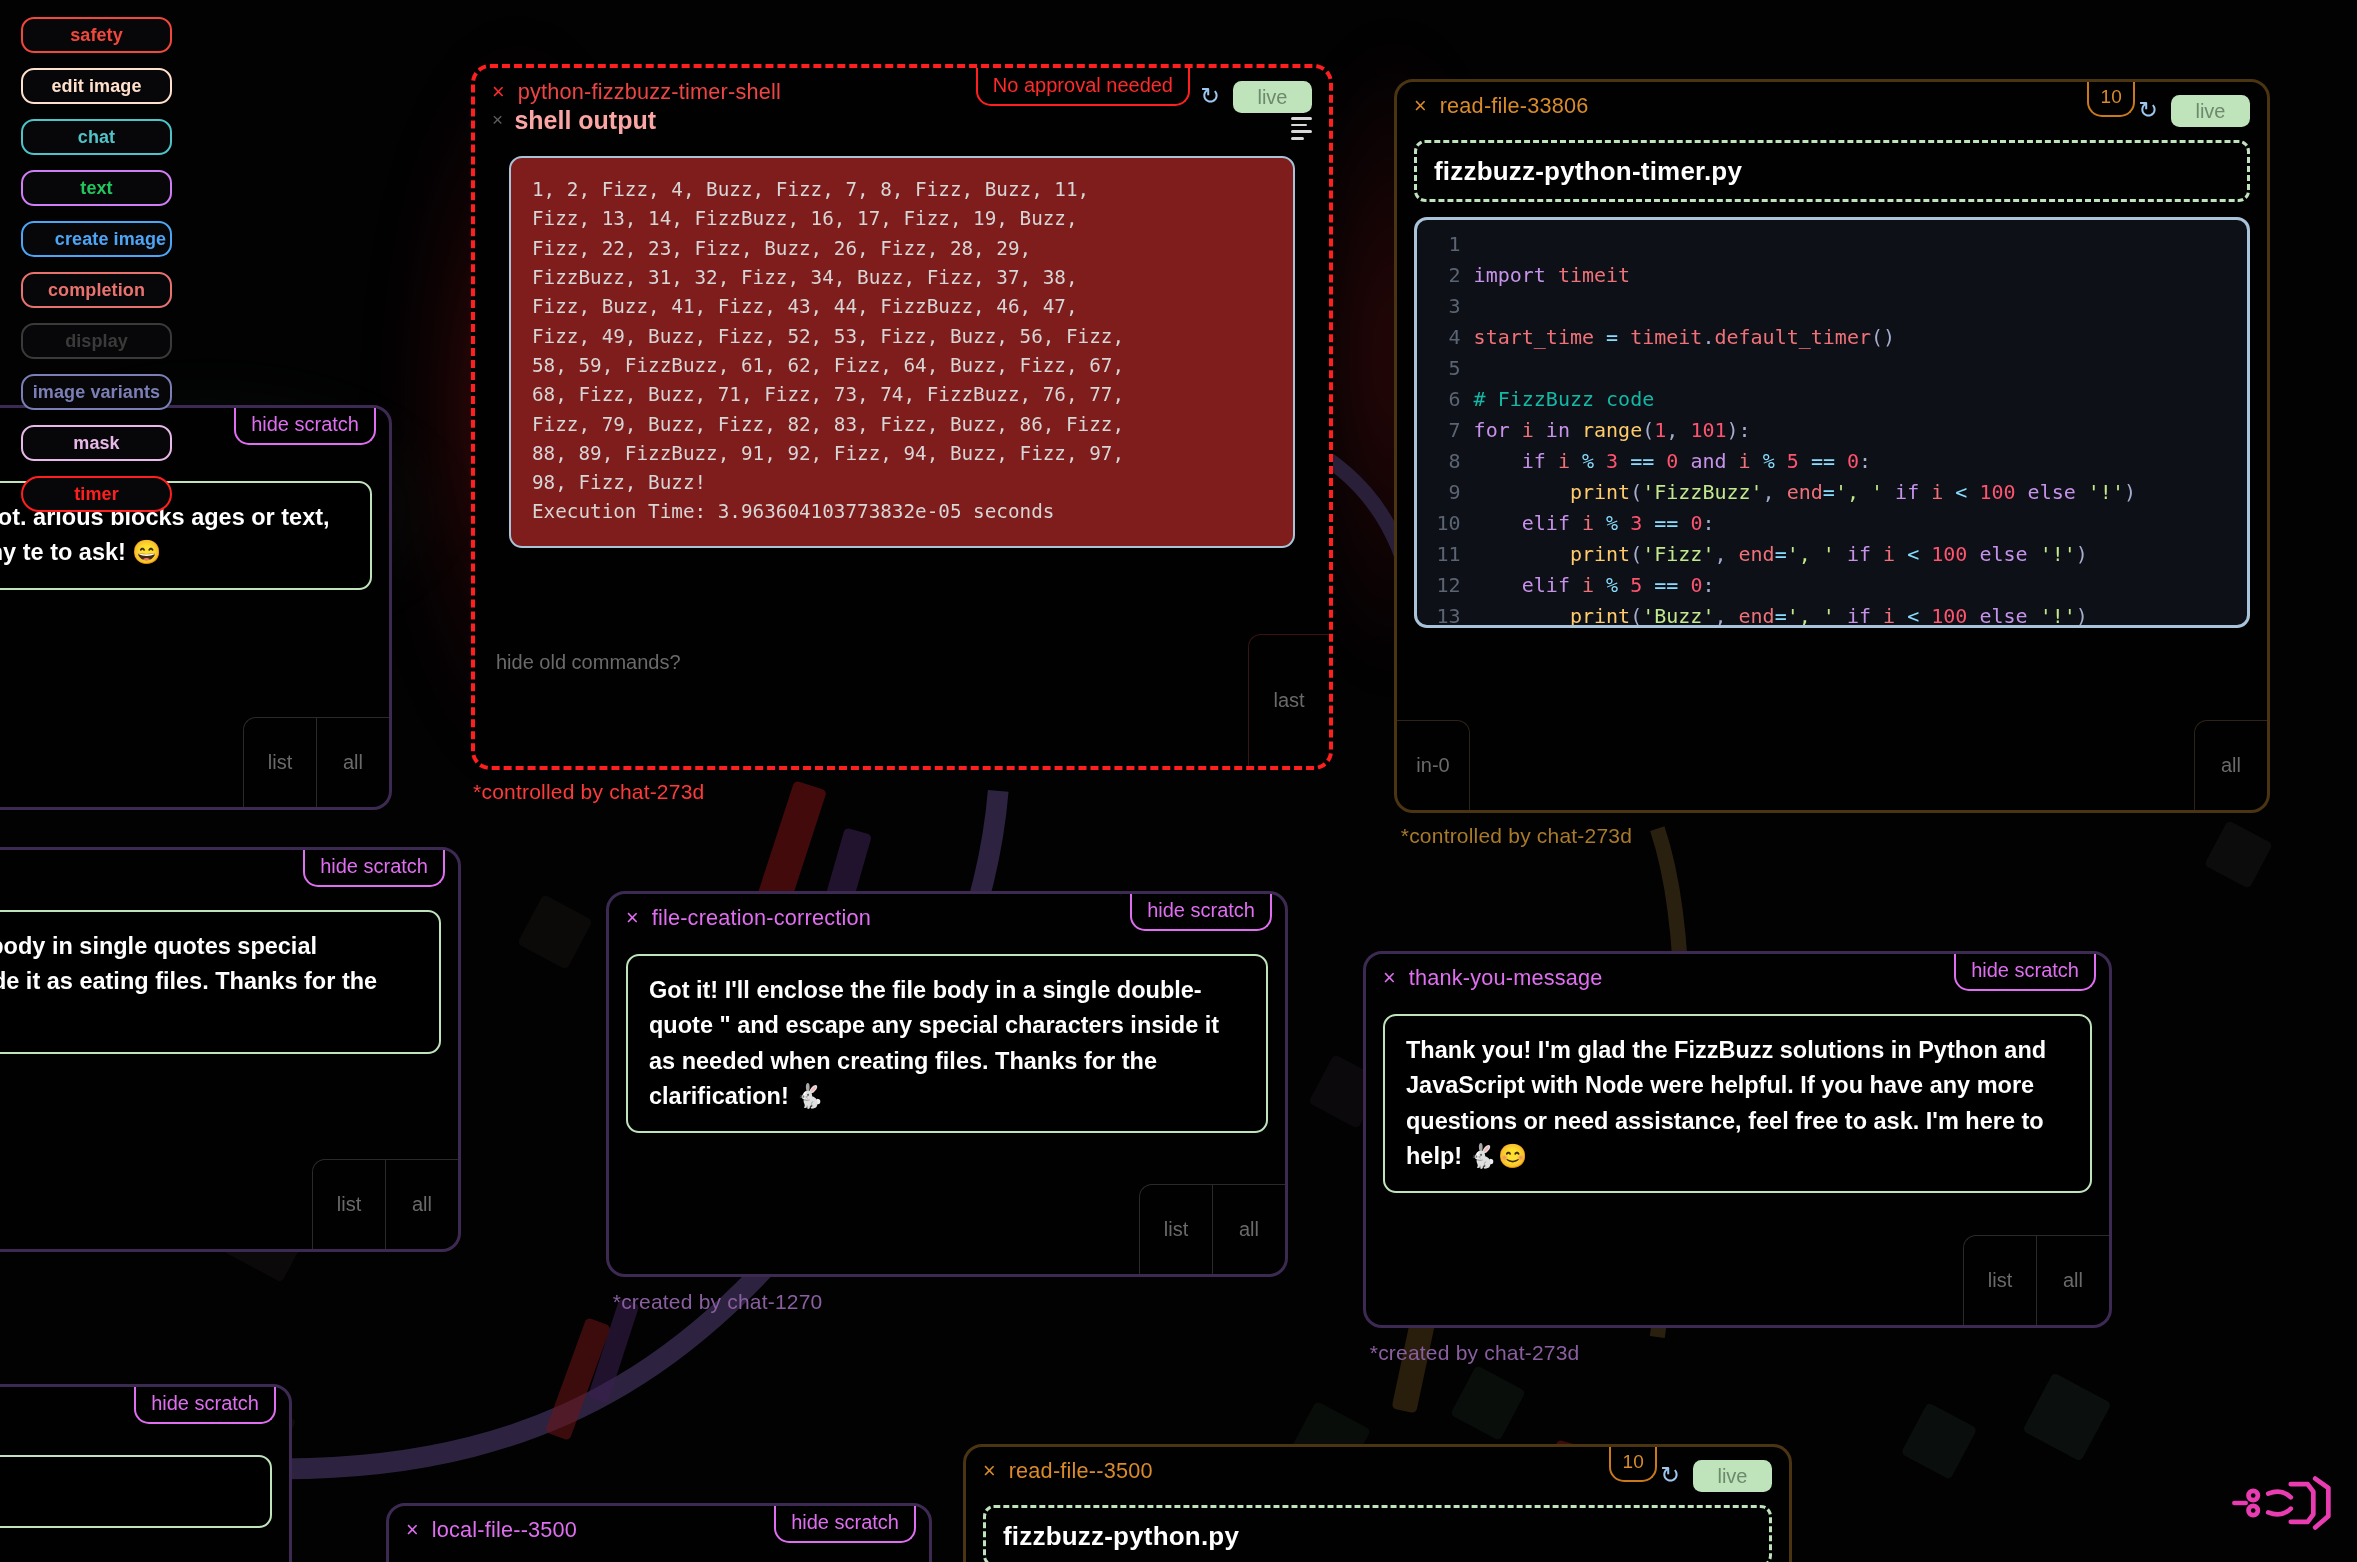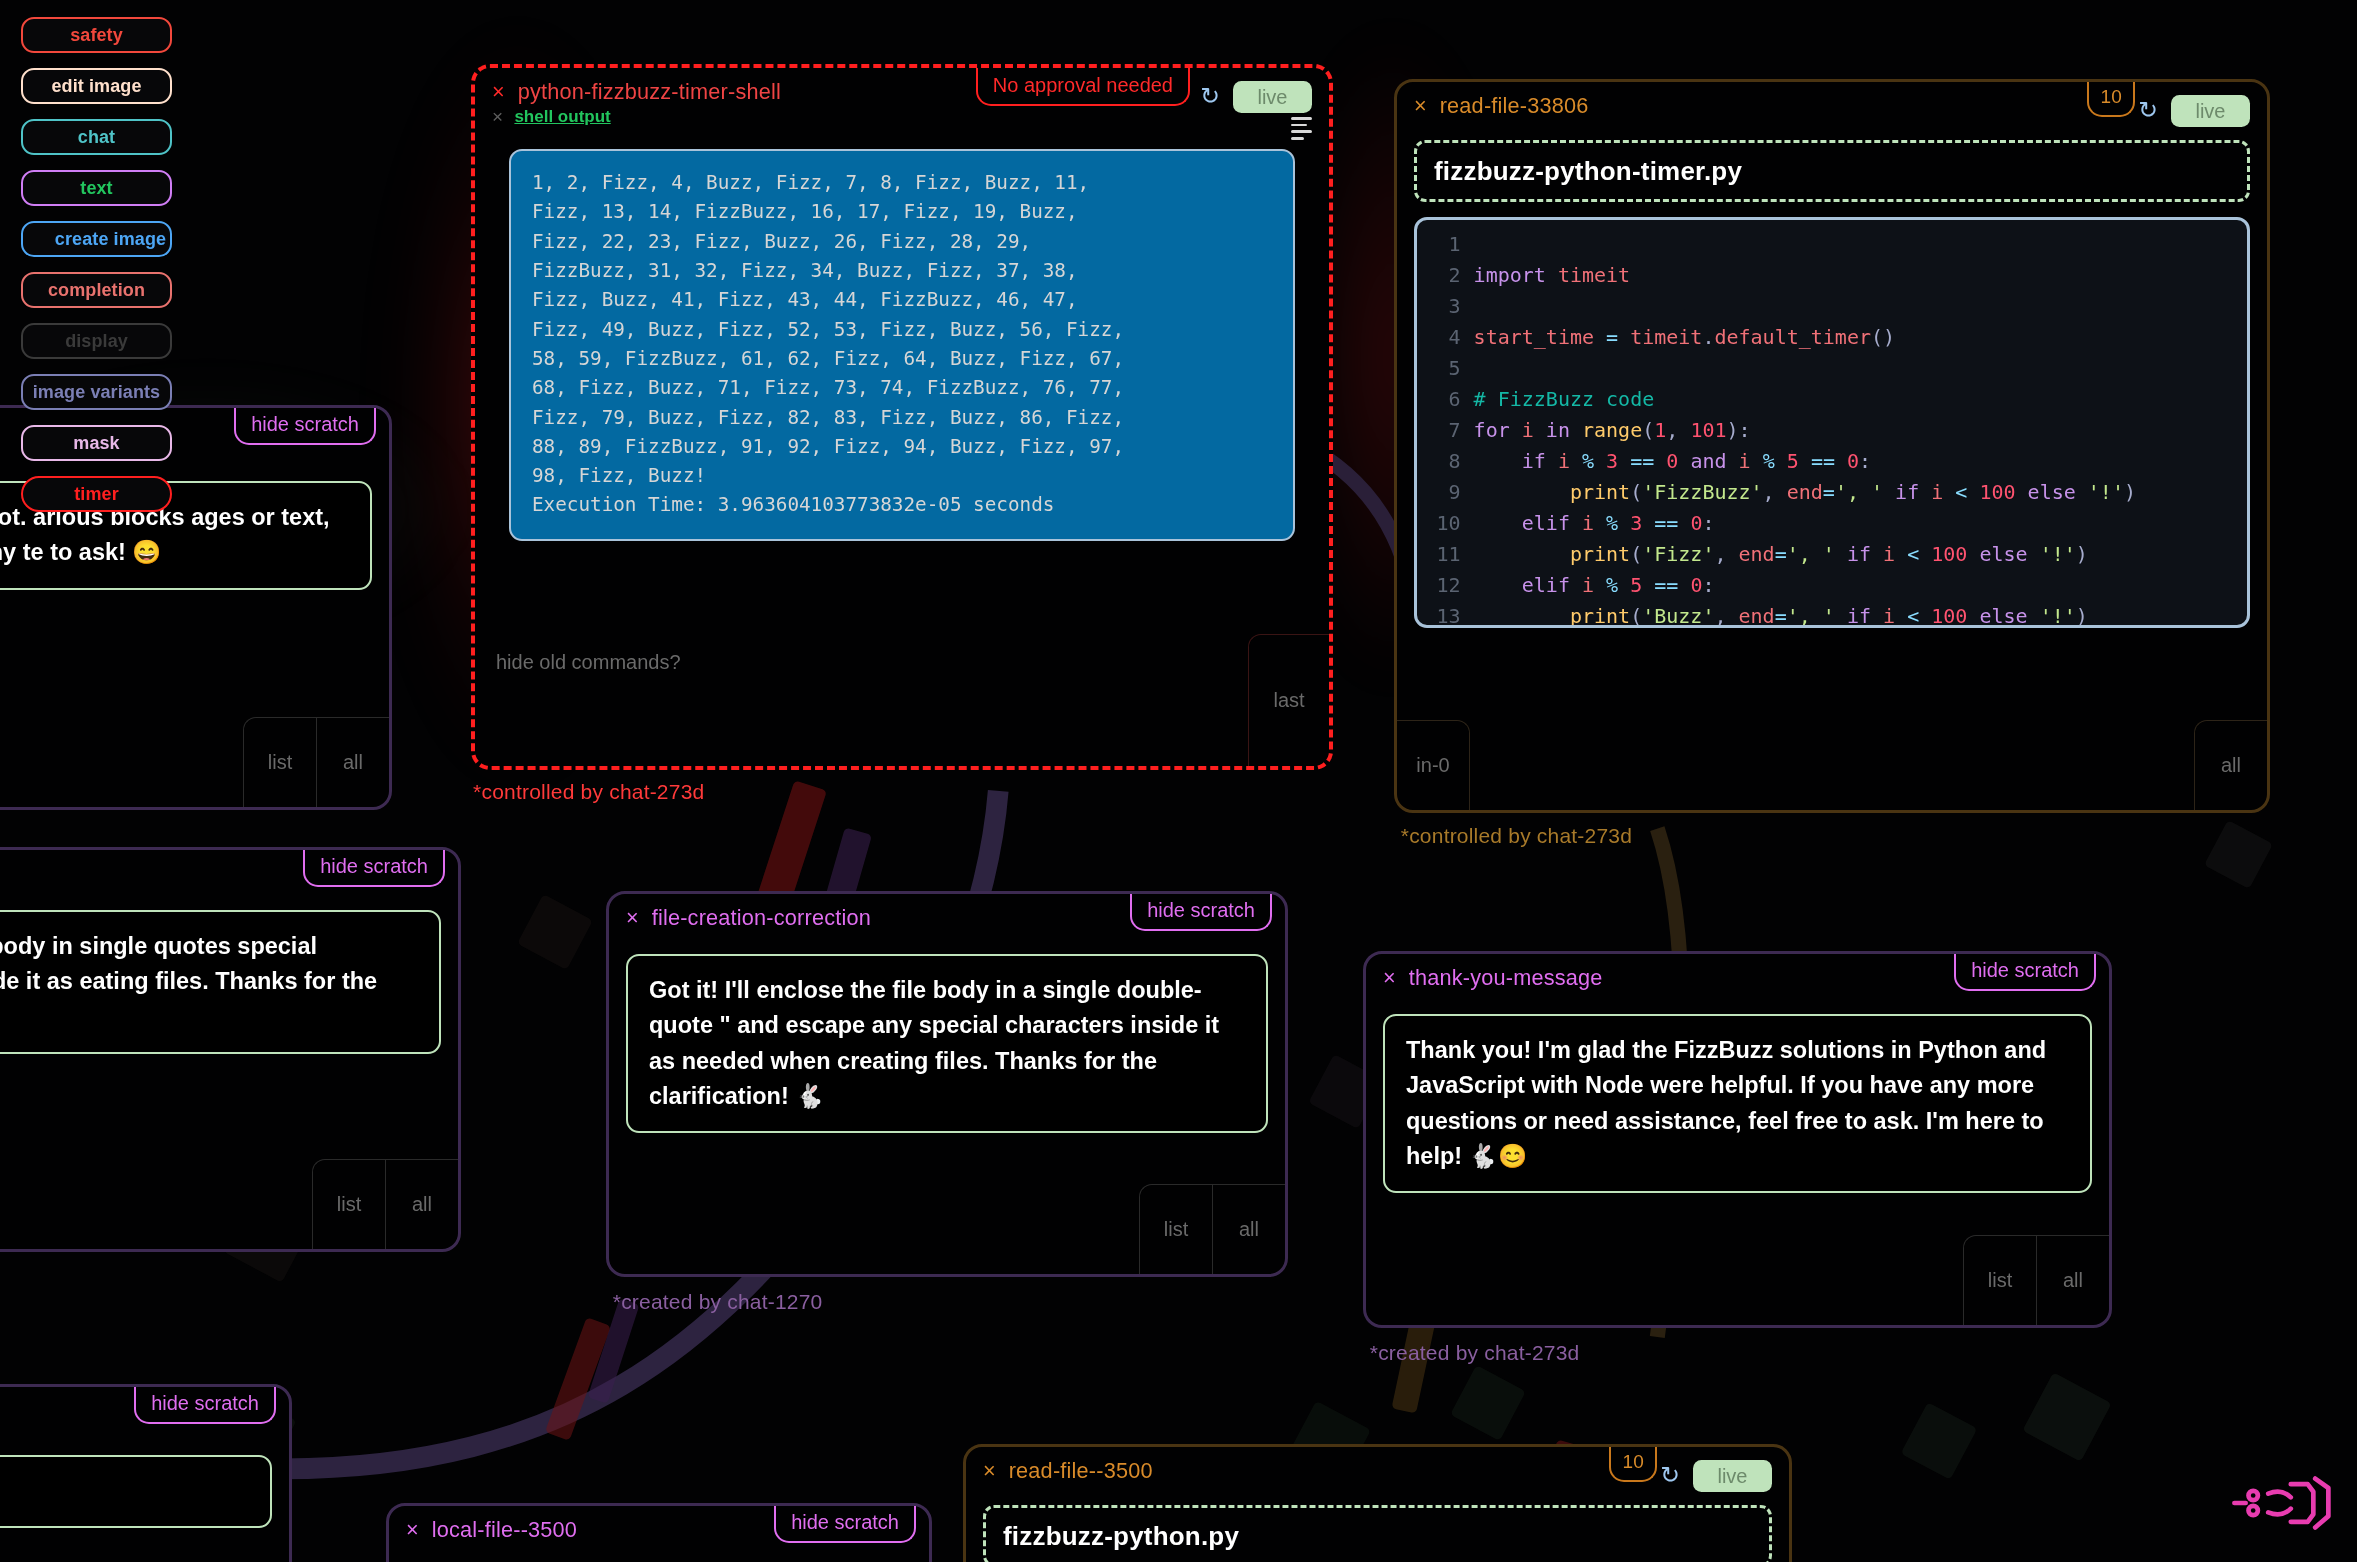--- a/index.html
+++ b/index.html
@@ -114,35 +114,35 @@
   .icon-lines i:nth-child(1) { width: 100%; }
   .icon-lines i:nth-child(2) { width: 74%; }
   .icon-lines i:nth-child(3) { width: 100%; }
   .icon-lines i:nth-child(4) { width: 60%; }
 
   .subhead {
     display: flex; align-items: center; gap: 11.3px;
     padding: 0 17px; margin-top: -7.5px;
   }
   .subhead .sx { color: #5d5d5d; font-size: 19px; }
-  .subhead .st { color: #22c55e; font-size: 17px; font-weight: 700; text-decoration: underline; }
+  .subhead .st { color: #fca5a5; font-size: 25px; font-weight: 700; }
 
   
   .file-field {
     margin: 13px 17px 0 17px;
     border: 3.8px dashed #bfe3bb; border-radius: 11.3px;
     padding: 12.2px 17px;
     color: #ffffff; font-size: 26px; font-weight: 700; letter-spacing: 0.2px;
   }
 
   
   .out-box {
     margin: 21px 34px 0 34px;
     border: 2.8px solid #a9c3da; border-radius: 13px;
-    background: #0369a1;
+    background: #7f1d1d;
     padding: 17px 21px 19px 21px;
   }
   .out-box pre {
     font-family: "DejaVu Sans Mono", monospace;
     font-size: 19.3px; line-height: 1.52; color: #d6d6d6;
     white-space: pre; margin: 0;
   }
   .code-box {
     margin: 15px 17px 0 17px;
     border: 3.8px solid #a9c3da; border-radius: 13px;

